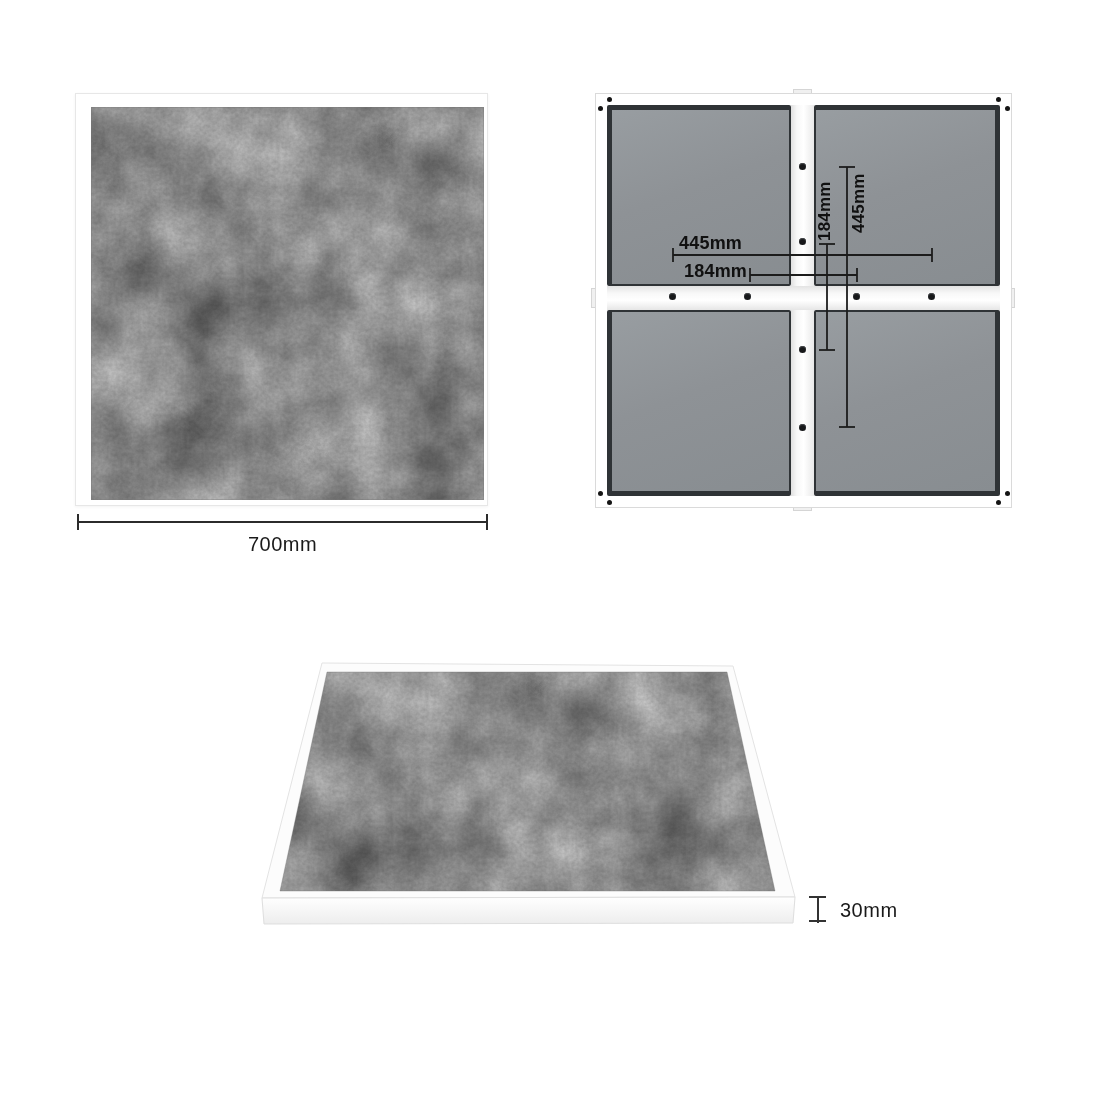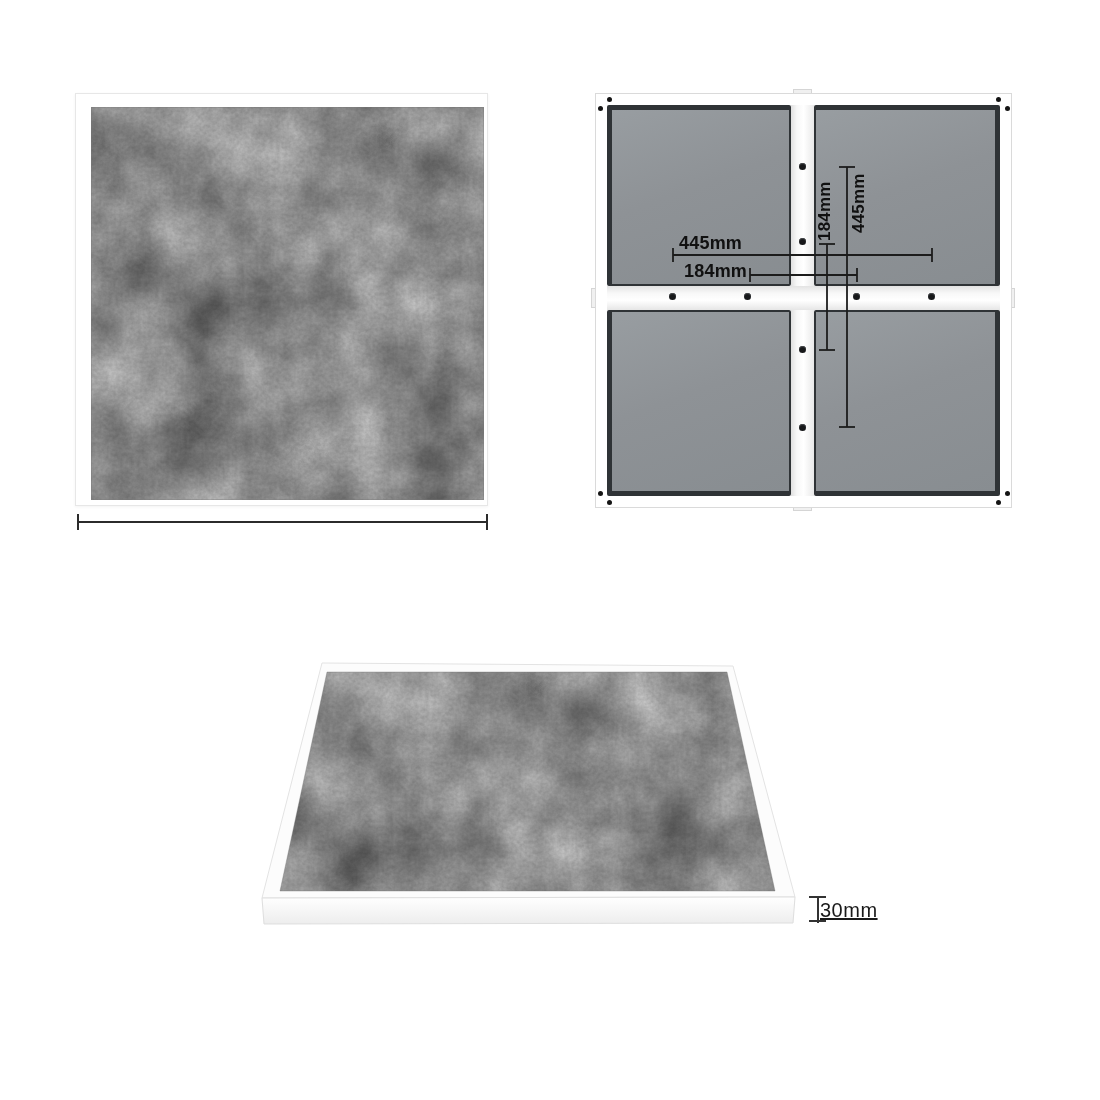--- a/index.html
+++ b/index.html
@@ -40,21 +40,21 @@
   .dim-text-b{font-size:18px;font-weight:700;color:#111111;letter-spacing:0.2px;}
   .dim-text-vert{writing-mode:vertical-rl;transform:rotate(180deg);
                  font-size:17px;font-weight:700;color:#111111;letter-spacing:0.2px;}
 
   
   .persp{left:240px;top:655px;width:680px;height:295px;}
   .persp-svg{left:0;top:0;display:block;}
   .thick-line{left:577px;top:242px;width:2px;height:26px;background:#333333;}
   .thick-tick-top{left:569px;top:241px;}
   .thick-tick-bot{left:569px;top:265px;}
-  .thick-label{left:580px;top:244px;text-decoration:underline;}
+  .thick-label{left:600px;top:244px;}
 </style>
 </head>
 <body>
 
 <div class="canvas">
 
   <svg width="0" height="0" style="position:absolute" aria-hidden="true">
     <defs>
       <filter id="concrete" x="0%" y="0%" width="100%" height="100%" color-interpolation-filters="sRGB">
         <feTurbulence type="fractalNoise" baseFrequency="0.013" numOctaves="4" seed="7" result="big"></feTurbulence>
@@ -81,20 +81,21 @@
   <section class="abs top-view">
     <div class="abs tv-frame">
       <svg class="abs tv-surface" width="393" height="393">
         <rect width="393" height="393" fill="#8f8f8f" filter="url(#concrete)"></rect>
         <rect x="0.5" y="0.5" width="392" height="392" fill="none" stroke="#777777" stroke-opacity="0.35"></rect>
       </svg>
     </div>
     <div class="abs dim-line-h" style="left:8px;top:431px;width:410px;"></div>
     <div class="abs dim-tick-v" style="left:7px;top:424px;"></div>
     <div class="abs dim-tick-v" style="left:416px;top:424px;"></div>
+    <div class="abs dim-text" style="left:0;top:443px;width:425px;text-align:center;">700mm</div>
   </section>
 
   <section class="abs underside">
 
     <div class="abs us-tab" style="left:198px;top:-4px;width:19px;height:6px;"></div>
     <div class="abs us-tab" style="left:198px;top:412px;width:19px;height:6px;"></div>
     <div class="abs us-tab" style="left:-4px;top:195px;width:6px;height:20px;"></div>
     <div class="abs us-tab" style="left:414px;top:195px;width:6px;height:20px;"></div>
 
     <div class="abs us-frame"></div>

